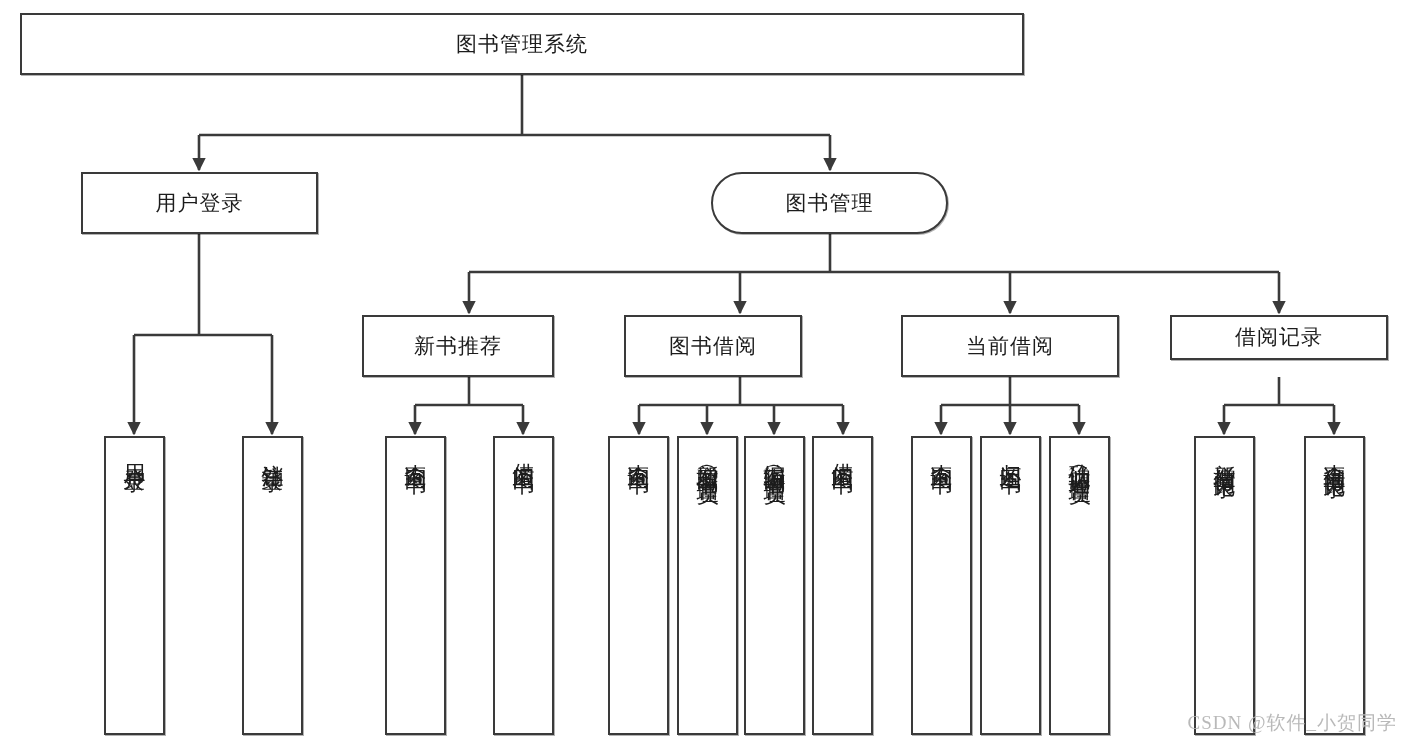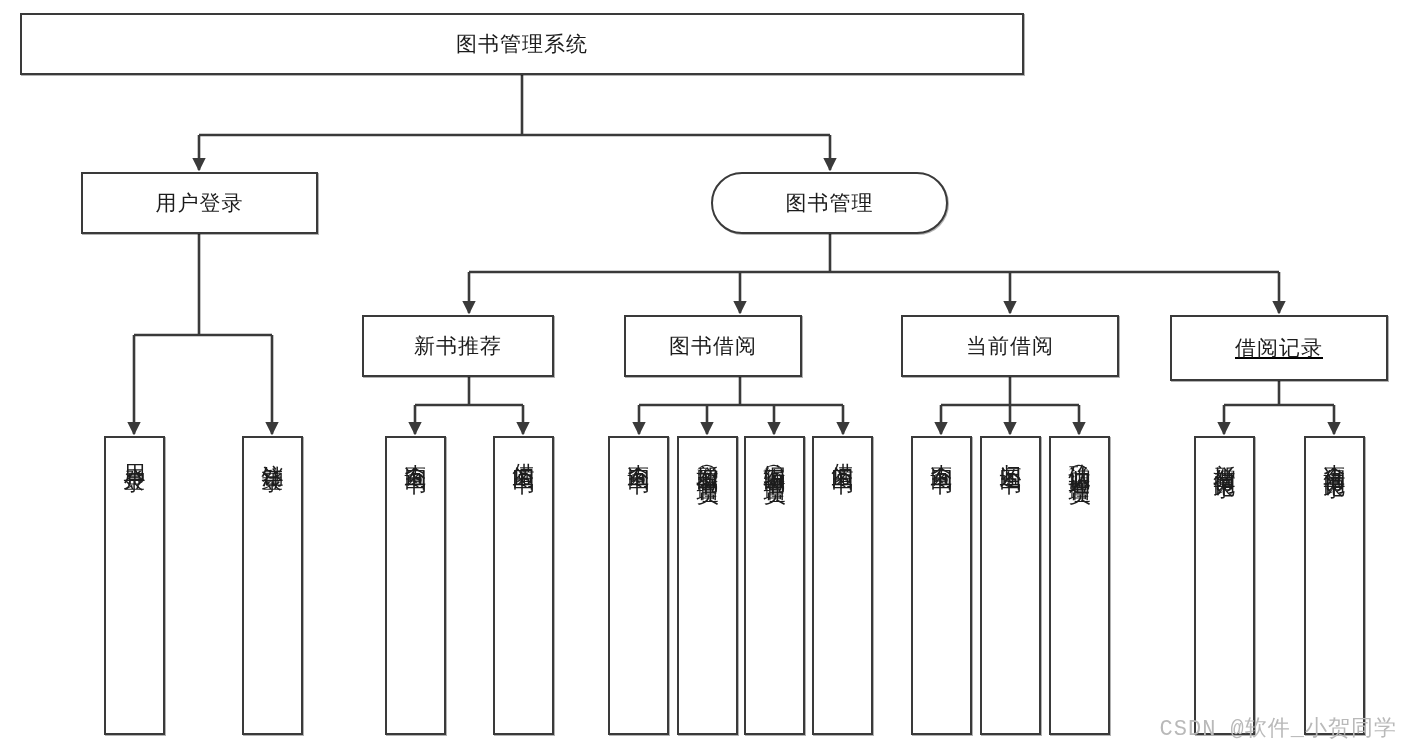--- a/index.html
+++ b/index.html
@@ -55,26 +55,26 @@
     text-orientation: upright;
     -webkit-writing-mode: vertical-rl;
     font-size: 22px;
     letter-spacing: 3px;
     line-height: 1;
     white-space: nowrap;
   }
   #watermark {
     position: absolute;
     right: 8px;
-    bottom: 4px;
-    font-size: 22px;
+    bottom: 11px;
+    font-size: 19px;
     color: #b9b9b9;
     letter-spacing: 1px;
     white-space: nowrap;
-    font-family: Liberation Mono, monospace;
+    font-family: Liberation Serif, serif;
   }
 </style>
 </head>
 <body>
 
 <div id="diagram-root">
 
   <svg id="connector-layer" viewBox="0 0 1405 747" width="1405" height="747" xmlns="http://www.w3.org/2000/svg">
     <defs>
       <marker id="arrow" viewBox="0 0 10 10" refX="9" refY="5" markerWidth="5.2" markerHeight="5.2" orient="auto-start-reverse">
@@ -138,21 +138,21 @@
 
   <div class="node" style="left:362px; top:315px; width:192px; height:62px;">
     <span class="node-label">新书推荐</span>
   </div>
   <div class="node" style="left:624px; top:315px; width:178px; height:62px;">
     <span class="node-label">图书借阅</span>
   </div>
   <div class="node" style="left:901px; top:315px; width:218px; height:62px;">
     <span class="node-label">当前借阅</span>
   </div>
-  <div class="node" style="left:1170px; top:315px; width:218px; height:66px;text-decoration:underline;">
+  <div class="node" style="left:1170px; top:315px; width:218px; height:45px;">
     <span class="node-label">借阅记录</span>
   </div>
 
   <div class="node vertical" style="left:104px; top:436px; width:61px; height:299px;">
     <span class="node-label">用户登录</span>
   </div>
   <div class="node vertical" style="left:242px; top:436px; width:61px; height:299px;">
     <span class="node-label">注销登录</span>
   </div>
 

